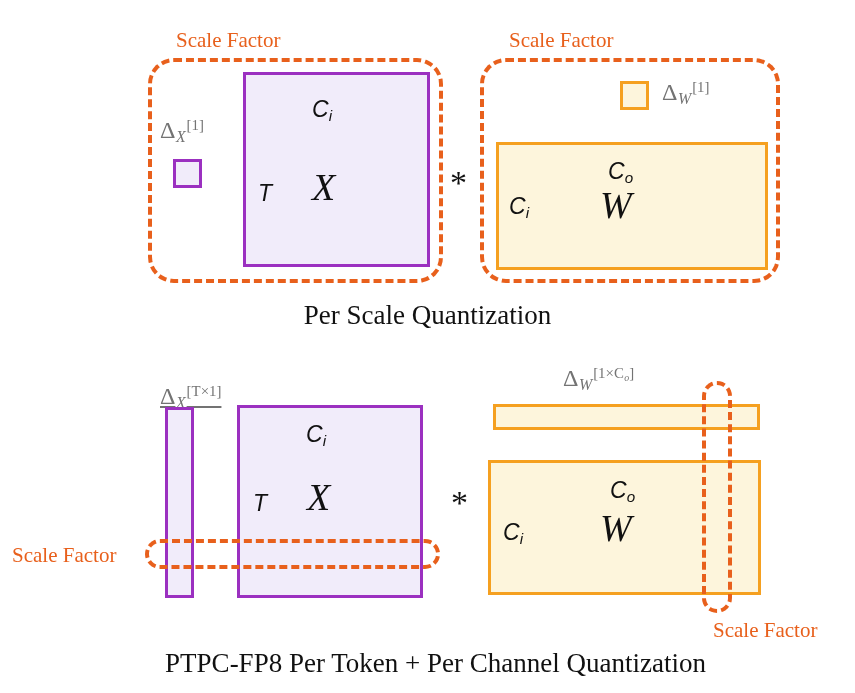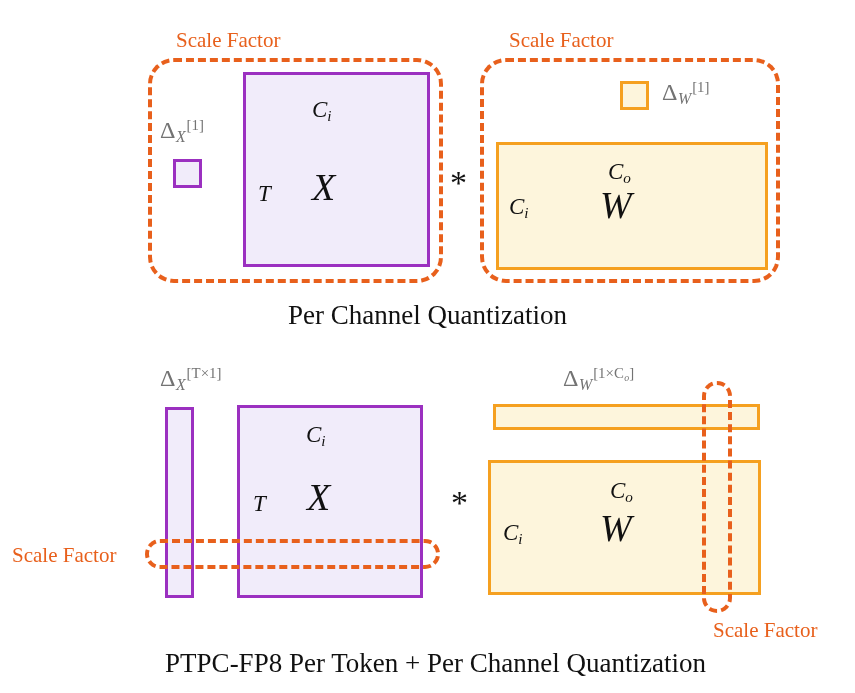--- a/index.html
+++ b/index.html
@@ -98,21 +98,21 @@
     position: absolute;
     color: #111111;
     font-family: "Liberation Serif", "DejaVu Serif", serif;
     font-style: italic;
     line-height: 1;
     white-space: nowrap;
   }
   .dim-var {
     position: absolute;
     color: #111111;
-    font-family: Liberation Serif, serif;
+    font-family: Liberation Sans, sans-serif;
     font-style: italic;
     line-height: 1;
     white-space: nowrap;
   }
   .dim-var .sub {
     font-size: 0.66em;
     vertical-align: -0.26em;
   }
   .asterisk {
     position: absolute;
@@ -158,23 +158,23 @@
   </div>
 
   <div class="tensor-box orange" style="left:496px; top:142px; width:272px; height:128px;"></div>
 
   <div class="dim-var" style="left:608px; top:160px; font-size:23px;"><span>C</span><span class="sub">o</span></div>
 
   <div class="dim-var" style="left:509px; top:195px; font-size:23px;"><span>C</span><span class="sub">i</span></div>
 
   <div class="big-var" style="left:600px; top:186px; font-size:38px;">W</div>
 
-  <div class="caption" style="left:0px; top:302px; width:855px;">Per Channel Quantization</div>
-
-  <div class="math" style="left:160px; top:366px; font-size:24px;">
+  <div class="caption" style="left:0px; top:302px; width:855px;">Per Scale Quantization</div>
+
+  <div class="math" style="left:160px; top:384px; font-size:24px;text-decoration:underline;">
     <span>Δ</span><span class="sub">X</span><span class="sup">[T×1]</span>
   </div>
 
   <div class="tensor-box purple" style="left:165px; top:407px; width:29px; height:191px;"></div>
 
   <div class="tensor-box purple" style="left:237px; top:405px; width:186px; height:193px;"></div>
 
   <div class="dim-var" style="left:306px; top:423px; font-size:23px;"><span>C</span><span class="sub">i</span></div>
 
   <div class="dim-var" style="left:253px; top:492px; font-size:23px;">T</div>

